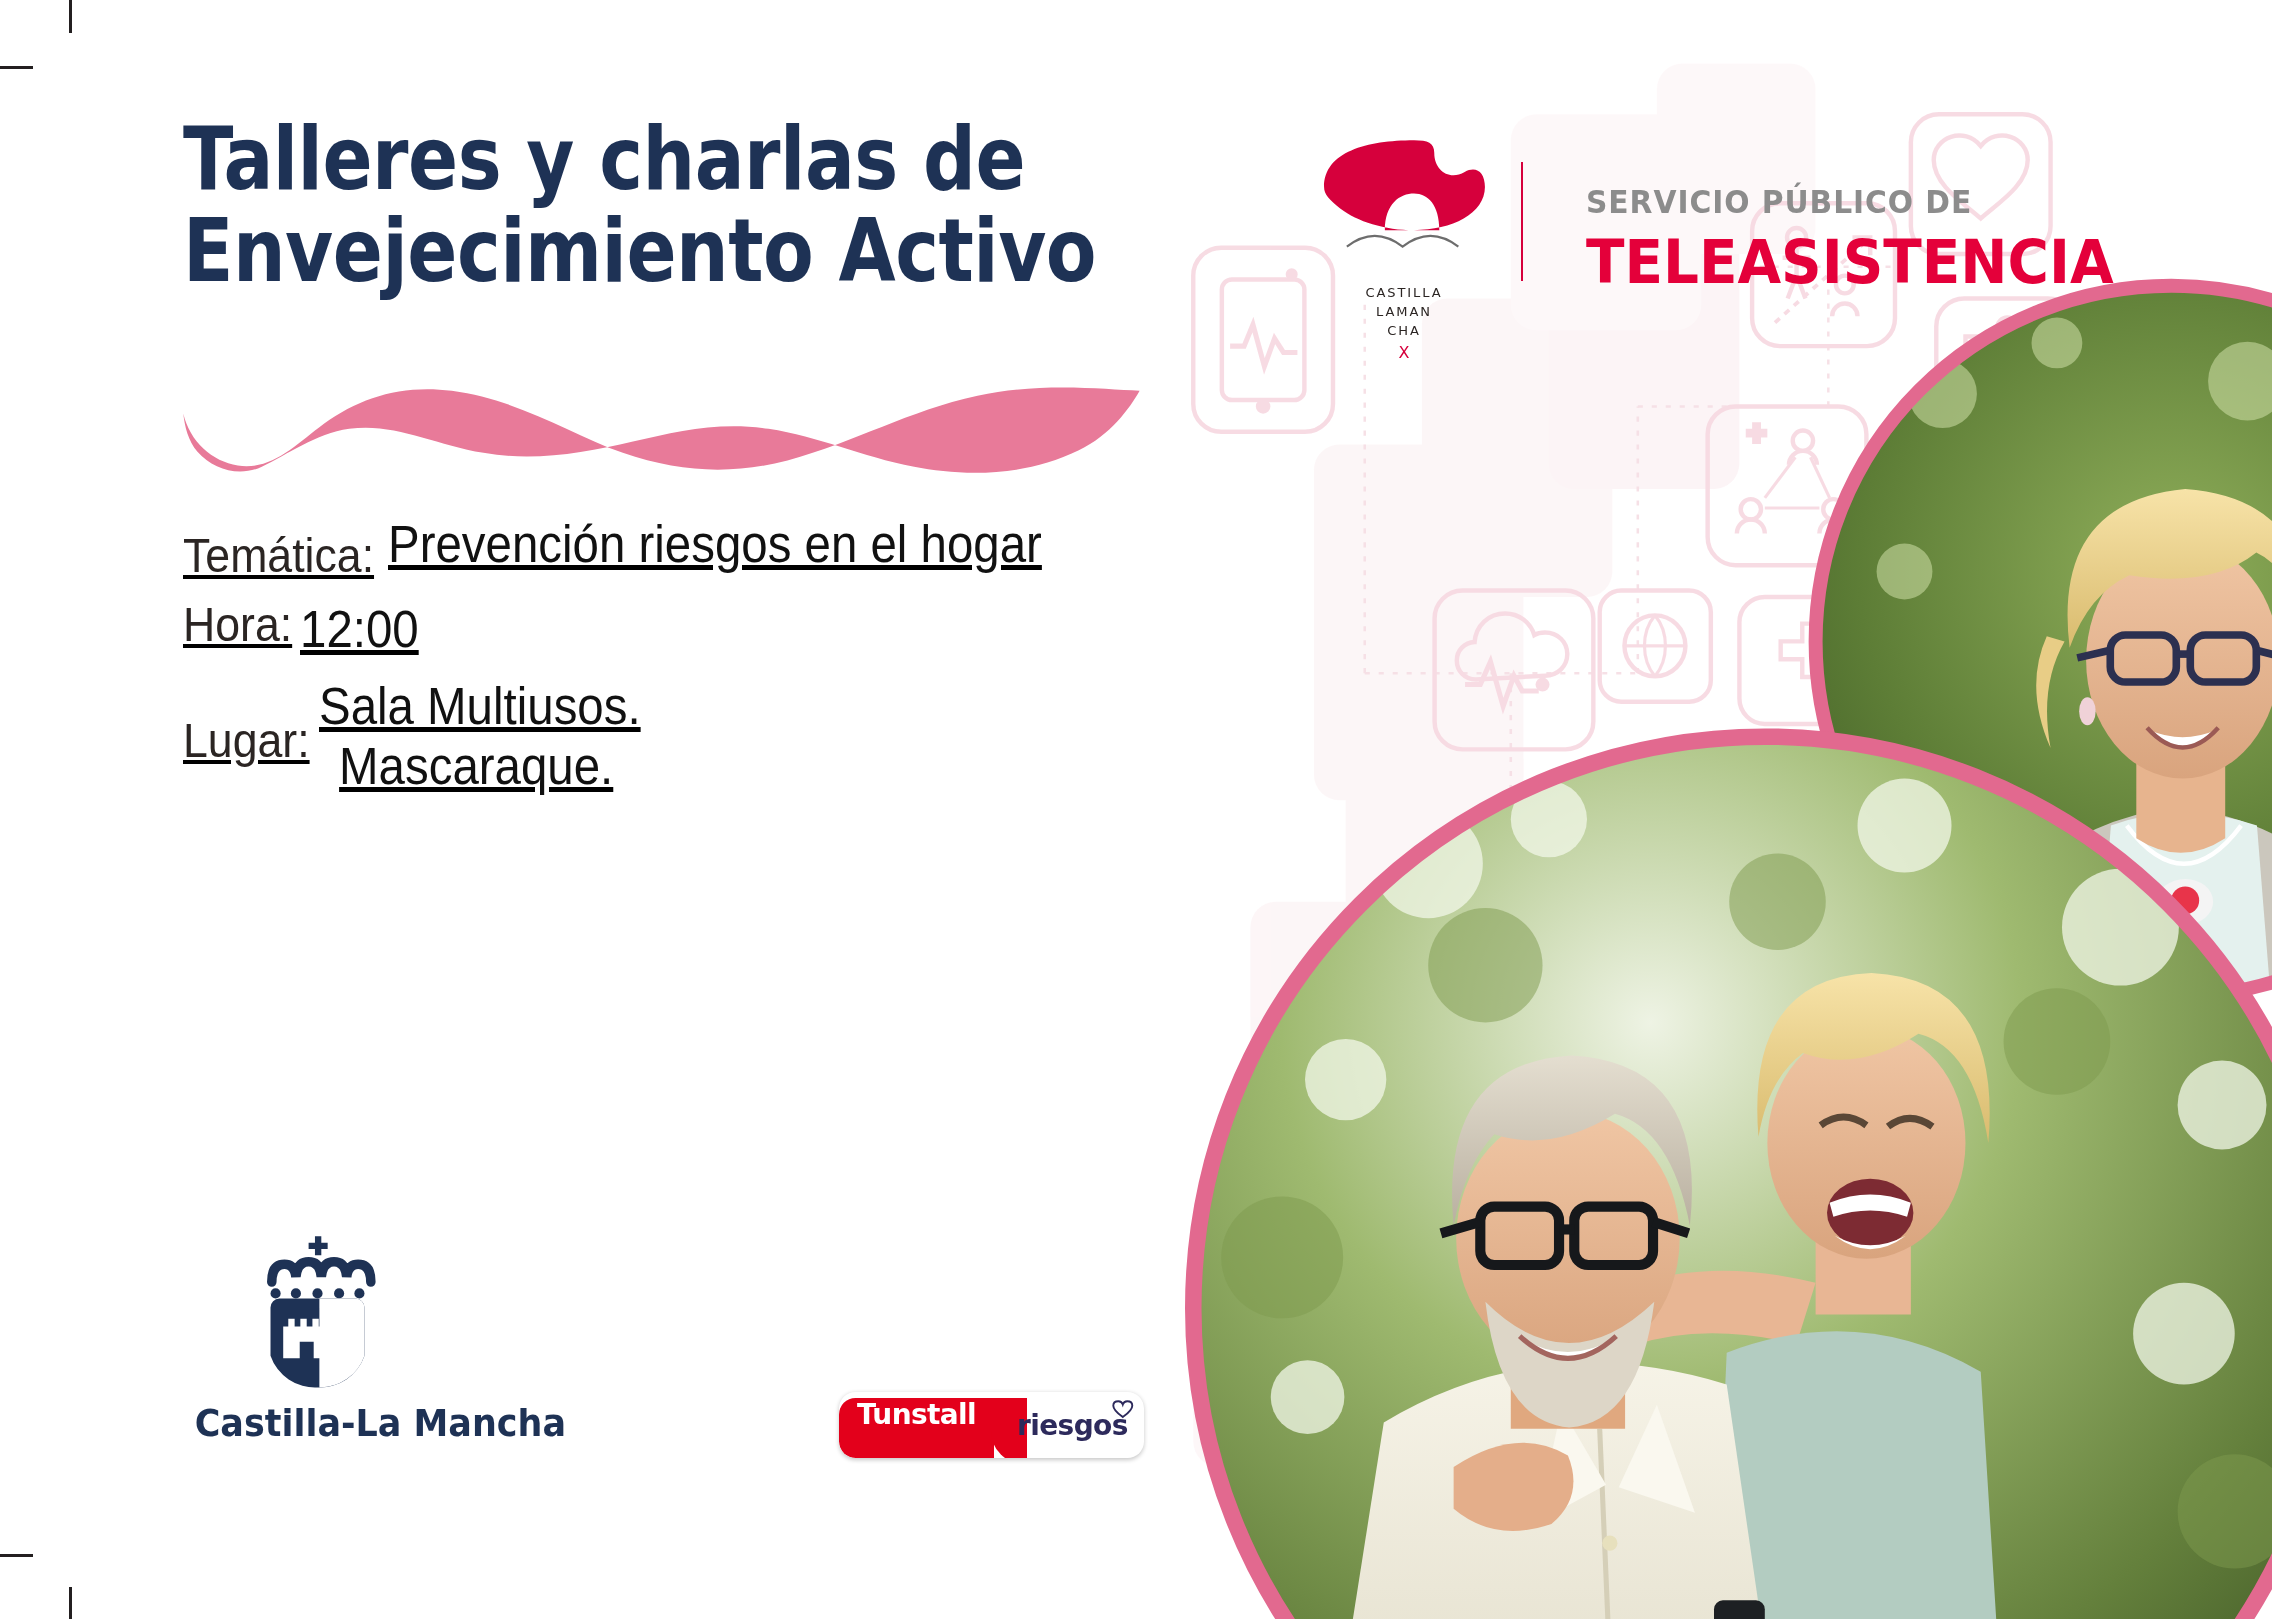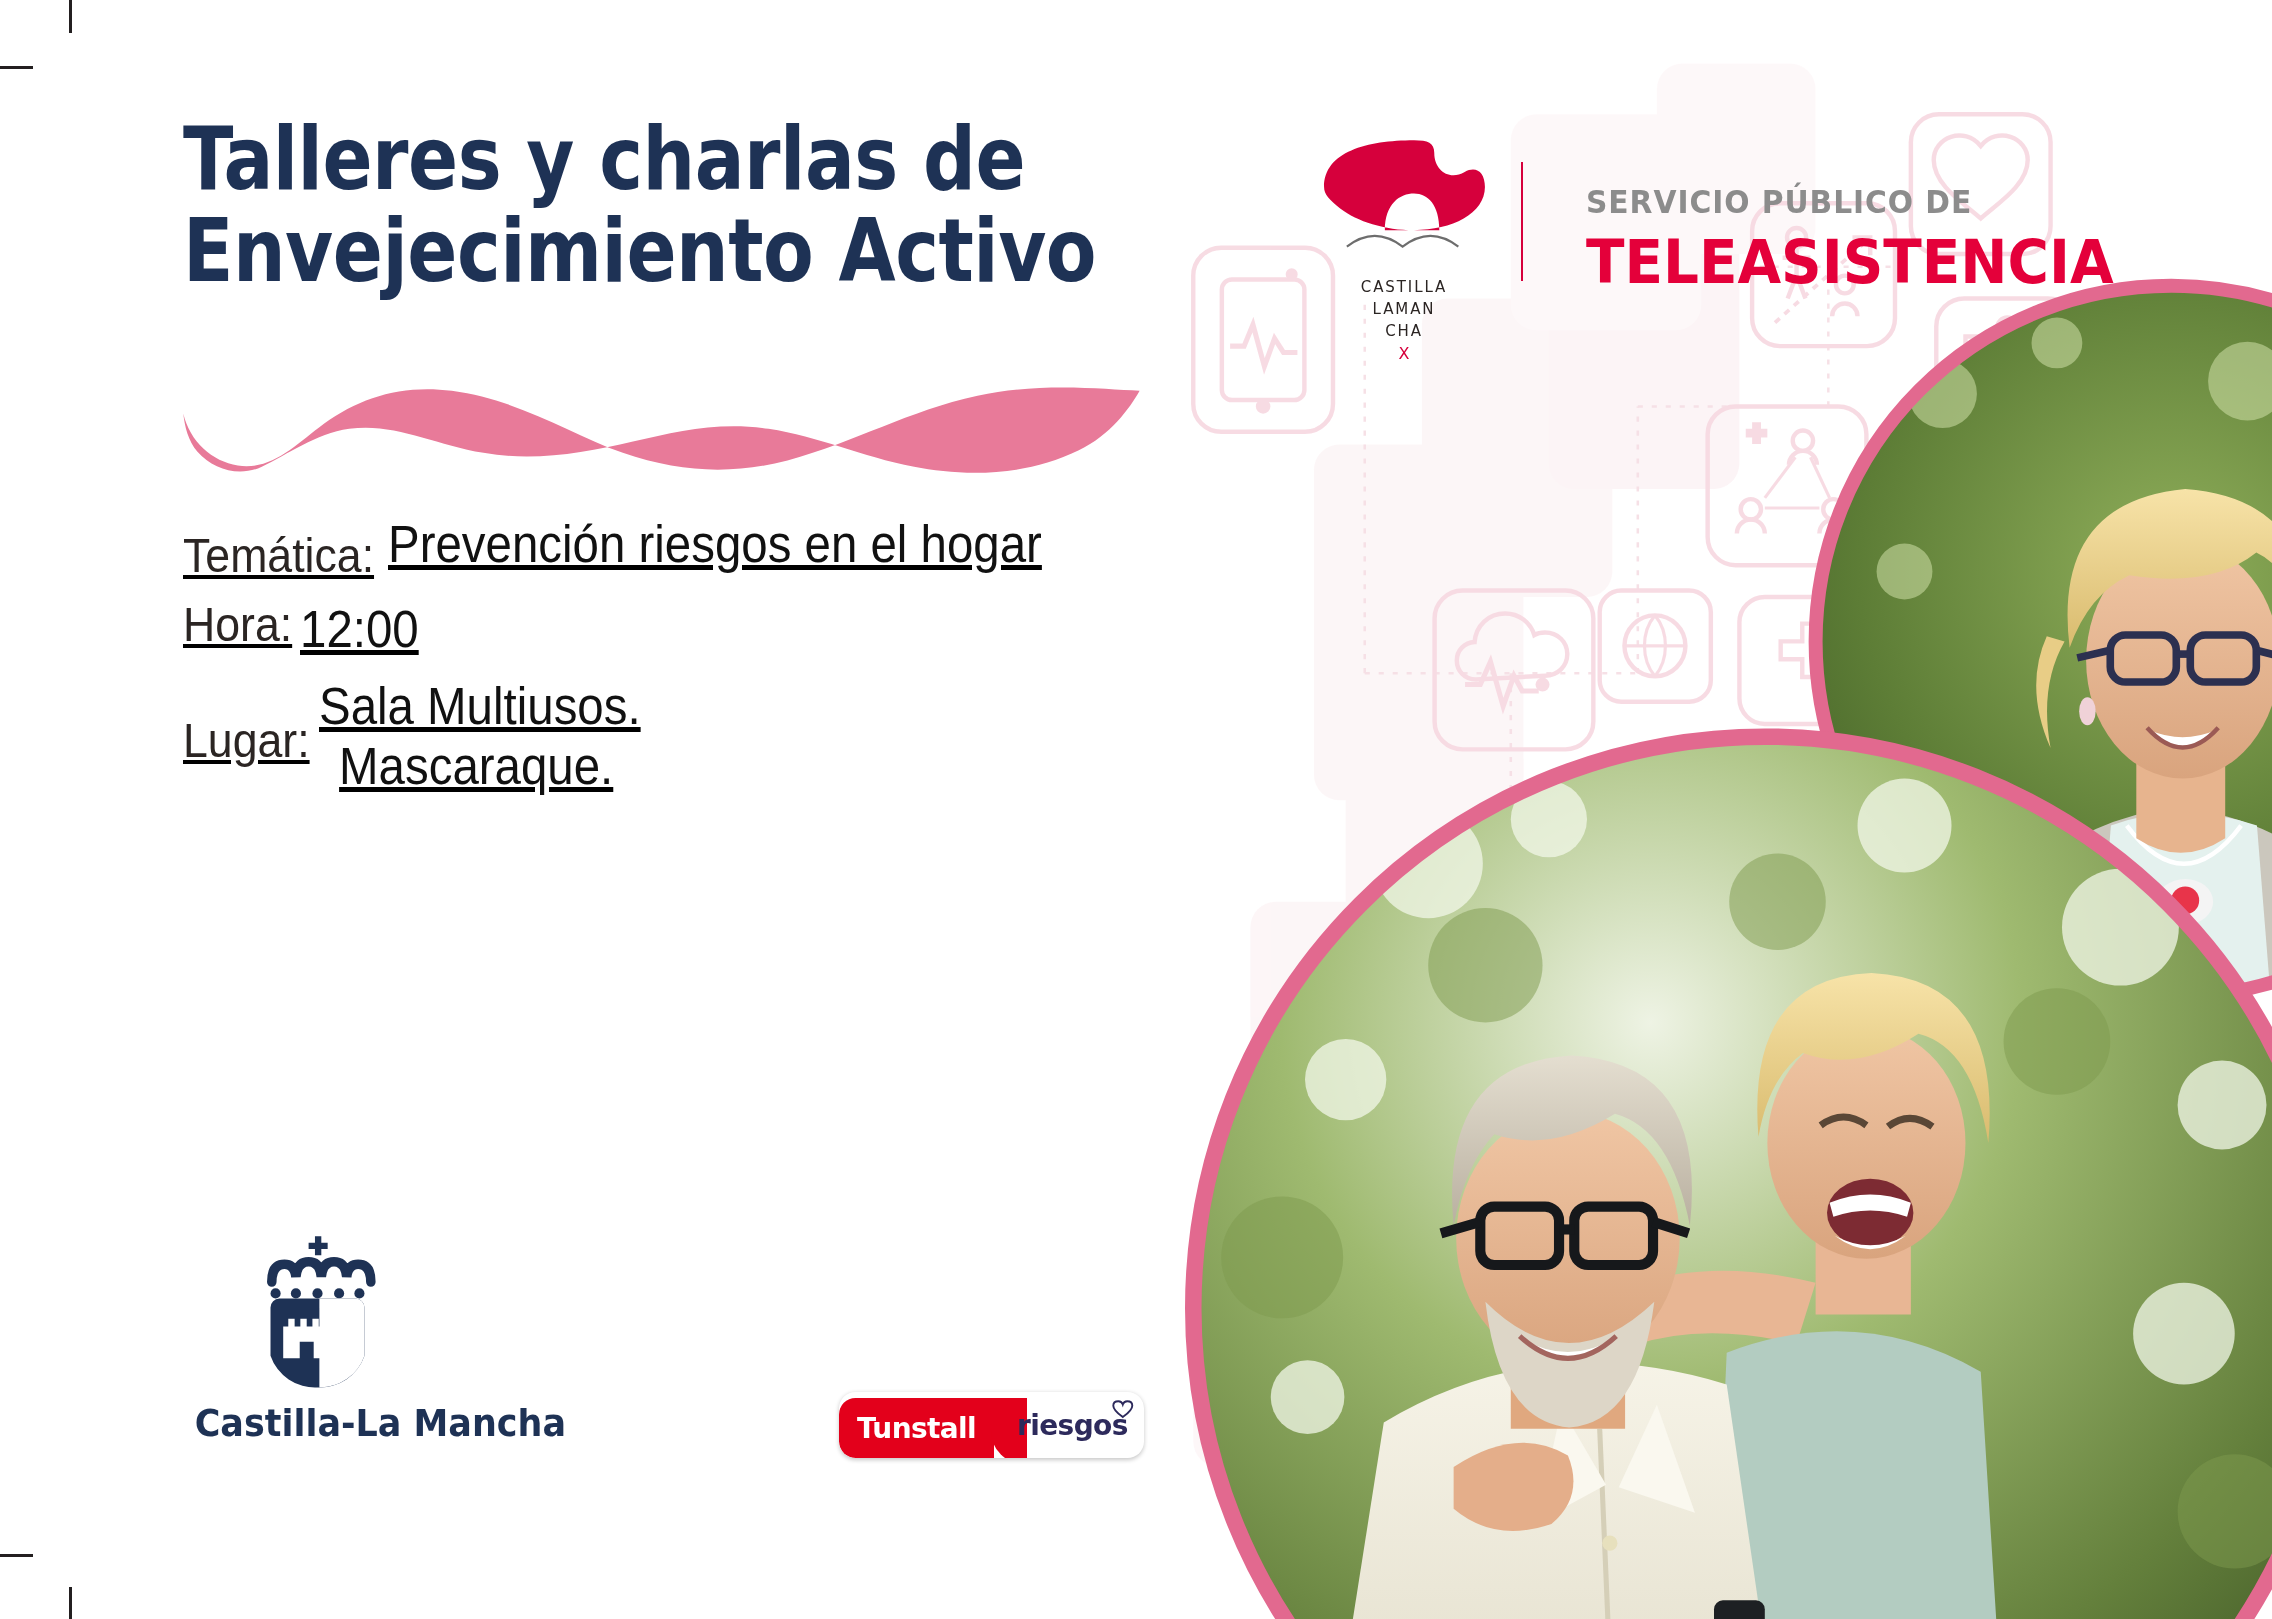--- a/index.html
+++ b/index.html
@@ -126,21 +126,21 @@
     overflow: hidden;
     display: flex;
     align-items: stretch;
   }
   #tunstall-red {
     position: relative;
     width: 155px;
     background: #e3001b;
     border-radius: 16.5px 0 0 16.5px;
     display: flex;
-    align-items: center;
+    align-items: flex-start;
     justify-content: center;
     margin-top: 6px;
   }
   #tunstall-red::after {
     content: "";
     position: absolute;
     right: -33px;
     top: 0;
     width: 36px;
     height: 66px;
@@ -190,25 +190,25 @@
   #teleasistencia-logo {
     position: absolute;
     left: 1309px;
     top: 135px;
     display: flex;
     align-items: flex-start;
   }
   #clm-brand-mark { width: 190px; text-align: center; }
   #clm-brand-lines {
     font-family: "DejaVu Sans", sans-serif;
-    font-size: 15px;
+    font-size: 13px;
     line-height: 1.48;
     letter-spacing: 1.9px;
     color: #2b2523;
-    margin-top: 12px;
+    margin-top: 19px;
   }
   #clm-brand-x {
     font-family: "DejaVu Sans", sans-serif;
     font-size: 16px;
     color: #d6003c;
     margin-top: 1.9px;
   }
   #logo-divider {
     width: 2.5px;
     height: 119px;

